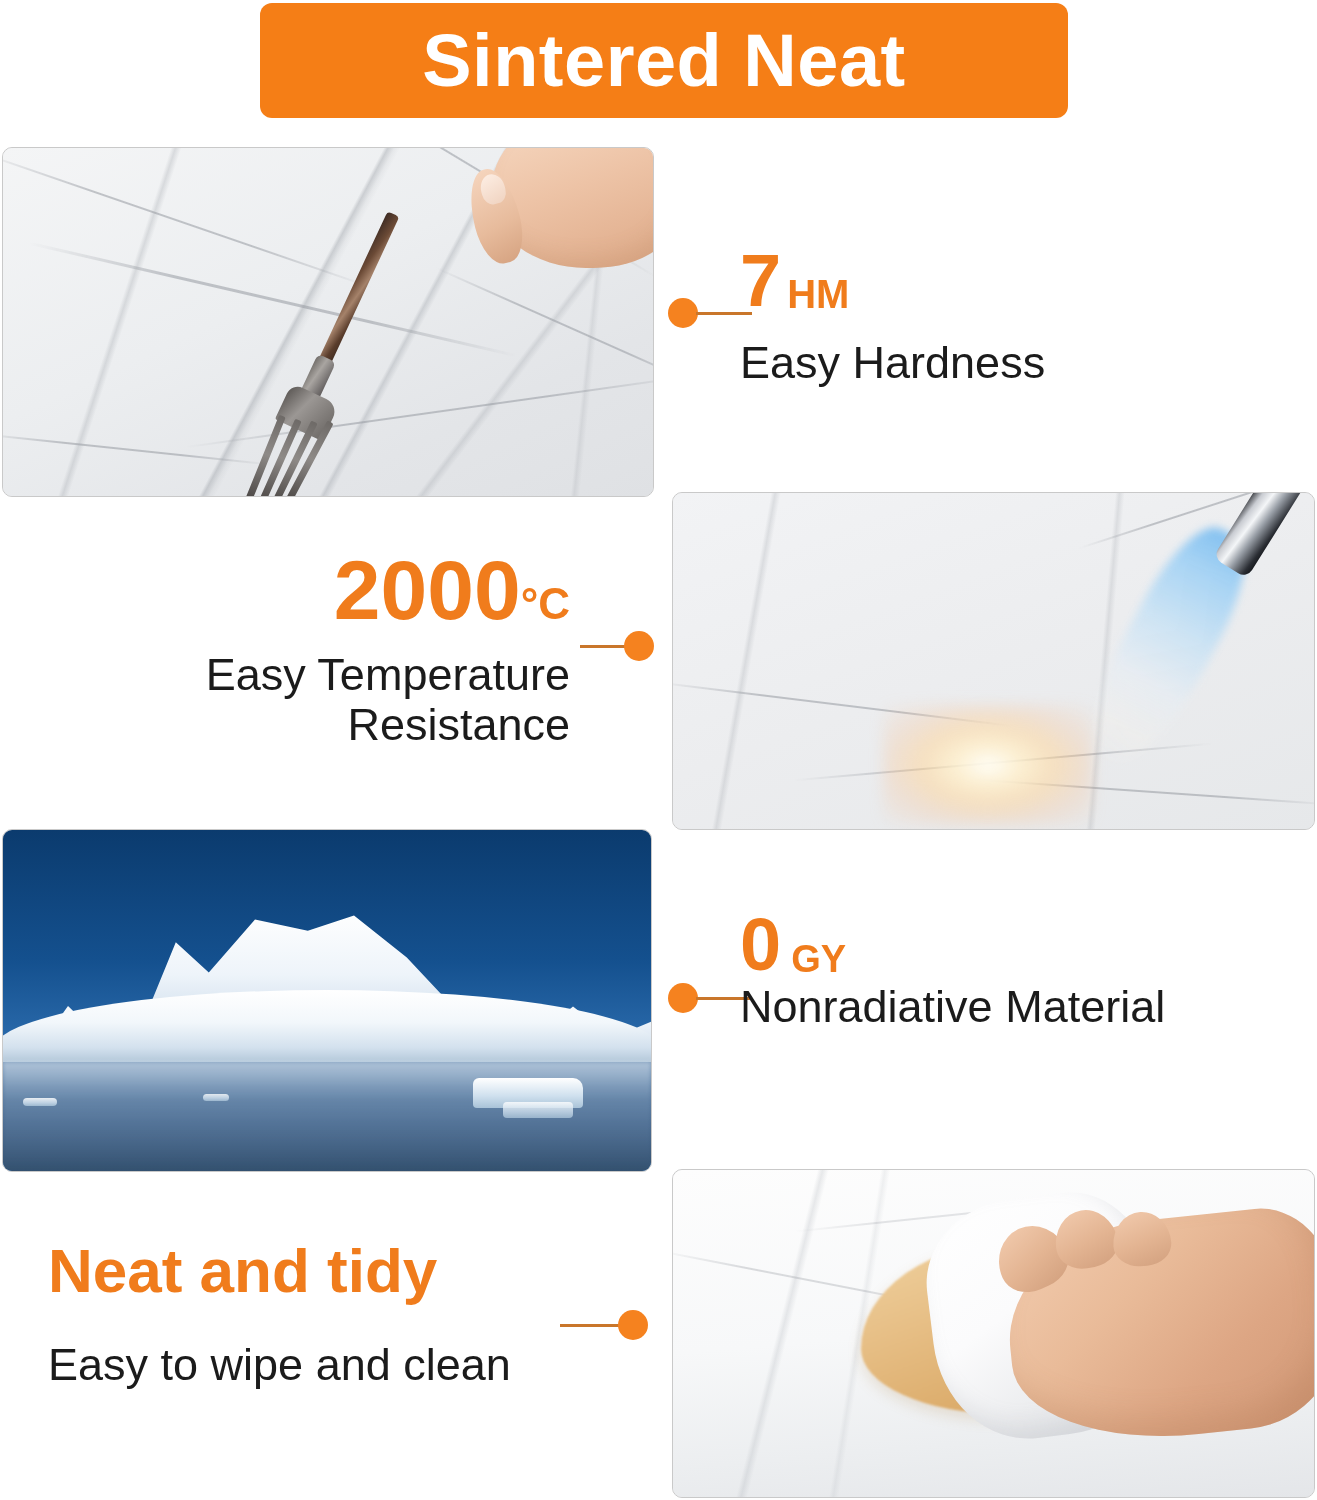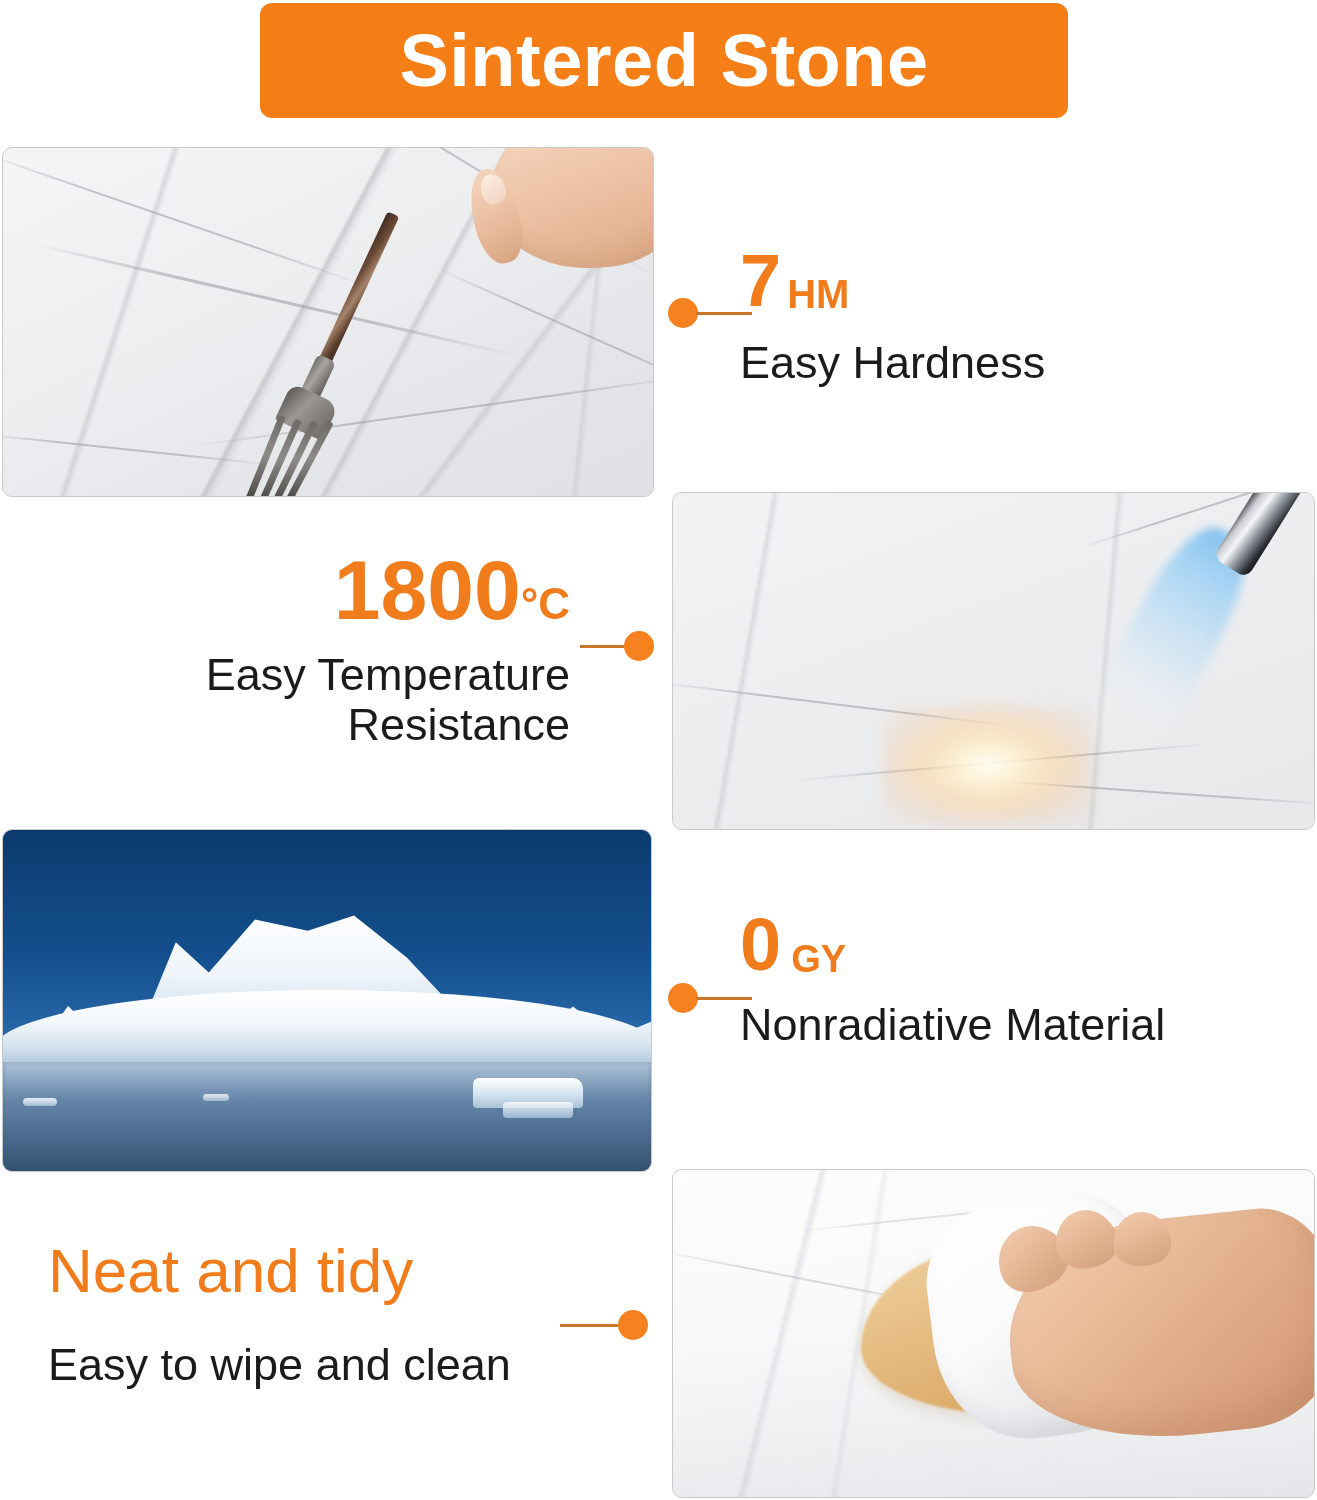--- a/index.html
+++ b/index.html
@@ -245,42 +245,42 @@
   #feature-temperature .desc { font-size: 45px; margin-top: 18px; text-align: right; white-space: normal; }
   #conn-temperature { left: 580px; top: 631px; width: 120px; }
   #conn-temperature .conn-dot { left: 44px; }
   #conn-temperature .conn-line { left: 0; width: 50px; }
 
   
   #feature-radiation { left: 740px; top: 908px; }
   #feature-radiation .row { display: flex; align-items: flex-end; }
   #feature-radiation .big-value { font-size: 74px; }
   #feature-radiation .unit { font-size: 38px; margin-left: 10px; padding-bottom: 4px; }
-  #feature-radiation .desc { font-size: 45px; margin-top: 18px; }
+  #feature-radiation .desc { font-size: 45px; }
   #conn-radiation { left: 668px; top: 983px; width: 122px; }
   #conn-radiation .conn-dot { left: 0; }
   #conn-radiation .conn-line { left: 28px; width: 56px; }
 
   
   #feature-clean { left: 48px; top: 1240px; }
   #feature-clean .headline {
-    color: #F07C1C; font-weight: normal; font-size: 62px; line-height: 1; white-space: nowrap;
+    color: #F07C1C; font-weight: bold; font-size: 62px; line-height: 1; white-space: nowrap;
   }
   #feature-clean .desc { font-size: 45px; margin-top: 38px; }
   #conn-clean { left: 560px; top: 1310px; width: 120px; }
   #conn-clean .conn-dot { left: 58px; }
   #conn-clean .conn-line { left: 0; width: 64px; }
 </style>
 </head>
 <body>
 
 <div class="page">
 
   <div class="banner">
-    <div class="banner-title">Sintered Stone</div>
+    <div class="banner-title">Sintered Neat</div>
   </div>
 
   <div class="panel" id="panel-fork">
     <div class="panel-inner">
       <div class="marble-bg"></div>
       <div class="marble-vein" style="left:-40px; top:70px; width:420px; transform:rotate(19deg);"></div>
       <div class="marble-vein" style="left:20px; top:150px; width:500px; transform:rotate(13deg); height:3px;"></div>
       <div class="marble-vein" style="left:180px; top:262px; width:520px; transform:rotate(-8deg);"></div>
       <div class="marble-vein" style="left:-30px; top:300px; width:300px; transform:rotate(6deg);"></div>
       <div class="marble-vein" style="left:300px; top:30px; width:380px; transform:rotate(31deg);"></div>
@@ -336,21 +336,21 @@
     </div>
   </div>
 
   <div class="connector" id="conn-temperature">
     <div class="conn-line"></div>
     <div class="conn-dot"></div>
   </div>
 
   <div class="feature" id="feature-temperature">
     <div class="row">
-      <span class="big-value">1800</span>
+      <span class="big-value">2000</span>
       <span class="unit">°C</span>
     </div>
     <div class="desc">Easy Temperature Resistance</div>
   </div>
 
   <div class="panel" id="panel-mountain">
     <div class="panel-inner">
       <div class="sky"></div>
 
       <div class="ridge" style="left:-30px; top:150px; width:250px; height:130px;

